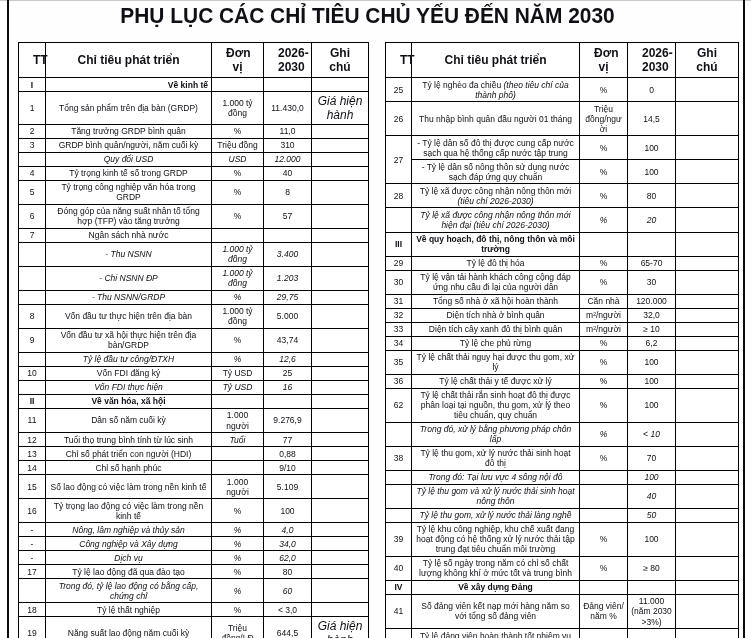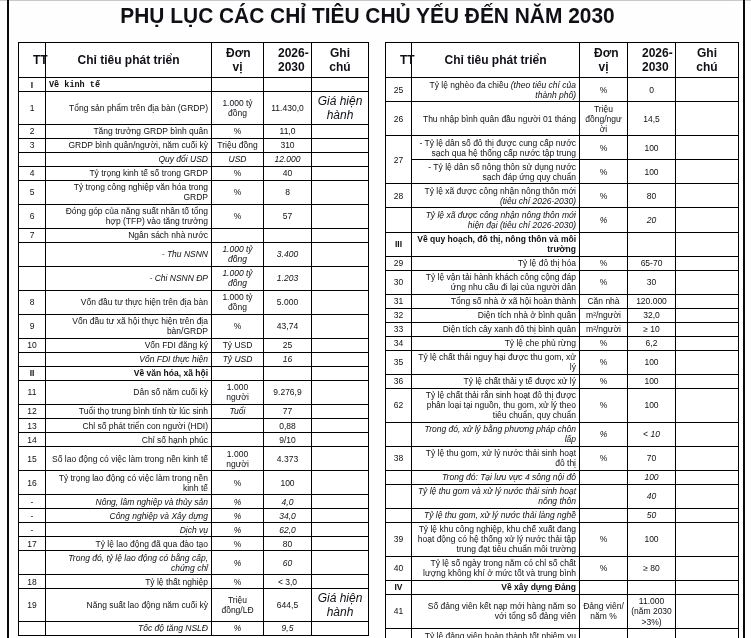--- a/index.html
+++ b/index.html
@@ -9,27 +9,27 @@
   .edge-left{position:absolute;left:7px;top:0;width:2px;height:638px;background:#0a0a0a;}
   .edge-right{position:absolute;left:743px;top:0;width:2px;height:638px;background:#0a0a0a;}
   .title{position:absolute;top:3px;left:0;width:100%;text-align:center;font-size:22px;font-weight:bold;
          letter-spacing:0px;transform:scaleX(0.95);transform-origin:center;white-space:nowrap;}
   table.ind{position:absolute;border-collapse:collapse;table-layout:fixed;font-size:8.5px;line-height:1.18;background:#fff;}
   table.left-table{left:18px;top:42px;width:350px;}
   table.right-table{left:385px;top:42px;width:353px;}
   .ind th{border:1px solid #000;font-weight:bold;text-align:center;padding:3px 14px;font-size:12px;}
   .ind td{border:1px solid #000;padding:1.5px 3px;vertical-align:middle;word-wrap:break-word;}
   .ind td.tt{text-align:center;}
-  .ind td.name{text-align:right;}
+  .ind td.name{text-align:center;}
   .ind td.unit,.ind td.value{text-align:center;}
   .ind td.note{text-align:center;font-style:italic;font-size:12px;}
   tr.sub td.name,tr.sub td.unit,tr.sub td.value{font-style:italic;}
   tr.section td{font-weight:bold;}
   td.unit.u-italic{font-style:italic;}
-  td.name.center{text-align:left;font-family:Liberation Mono, monospace;}
+  td.name.center{text-align:right;}
   .name .nnote{font-style:italic;}
 </style>
 </head>
 <body>
 
 <div class="page">
   <div class="edge-top"></div>
   <div class="edge-left"></div>
   <div class="edge-right"></div>
 
@@ -123,34 +123,48 @@
           <td class="value">3.400</td>
           <td class="note"></td>
         </tr>
         <tr class="sub">
           <td class="tt"></td>
           <td class="name">- Chi NSNN ĐP</td>
           <td class="unit">1.000 tỷ đồng</td>
           <td class="value">1.203</td>
           <td class="note"></td>
         </tr>
+        <tr class="sub">
+          <td class="tt"></td>
+          <td class="name">- Thu NSNN/GRDP</td>
+          <td class="unit">%</td>
+          <td class="value">29,75</td>
+          <td class="note"></td>
+        </tr>
         <tr class="item">
           <td class="tt">8</td>
           <td class="name">Vốn đầu tư thực hiện trên địa bàn</td>
           <td class="unit">1.000 tỷ đồng</td>
           <td class="value">5.000</td>
           <td class="note"></td>
         </tr>
         <tr class="item">
           <td class="tt">9</td>
           <td class="name">Vốn đầu tư xã hội thực hiện trên địa bàn/GRDP</td>
           <td class="unit">%</td>
           <td class="value">43,74</td>
           <td class="note"></td>
         </tr>
+        <tr class="sub">
+          <td class="tt"></td>
+          <td class="name">Tỷ lệ đầu tư công/ĐTXH</td>
+          <td class="unit">%</td>
+          <td class="value">12,6</td>
+          <td class="note"></td>
+        </tr>
         <tr class="item">
           <td class="tt">10</td>
           <td class="name">Vốn FDI đăng ký</td>
           <td class="unit">Tỷ USD</td>
           <td class="value">25</td>
           <td class="note"></td>
         </tr>
         <tr class="sub">
           <td class="tt"></td>
           <td class="name">Vốn FDI thực hiện</td>
@@ -190,21 +204,21 @@
           <td class="tt">14</td>
           <td class="name">Chỉ số hạnh phúc</td>
           <td class="unit"></td>
           <td class="value">9/10</td>
           <td class="note"></td>
         </tr>
         <tr class="item">
           <td class="tt">15</td>
           <td class="name">Số lao động có việc làm trong nền kinh tế</td>
           <td class="unit">1.000 người</td>
-          <td class="value">4.373</td>
+          <td class="value">5.109</td>
           <td class="note"></td>
         </tr>
         <tr class="item">
           <td class="tt">16</td>
           <td class="name">Tỷ trọng lao động có việc làm trong nền kinh tế</td>
           <td class="unit">%</td>
           <td class="value">100</td>
           <td class="note"></td>
         </tr>
         <tr class="sub">

